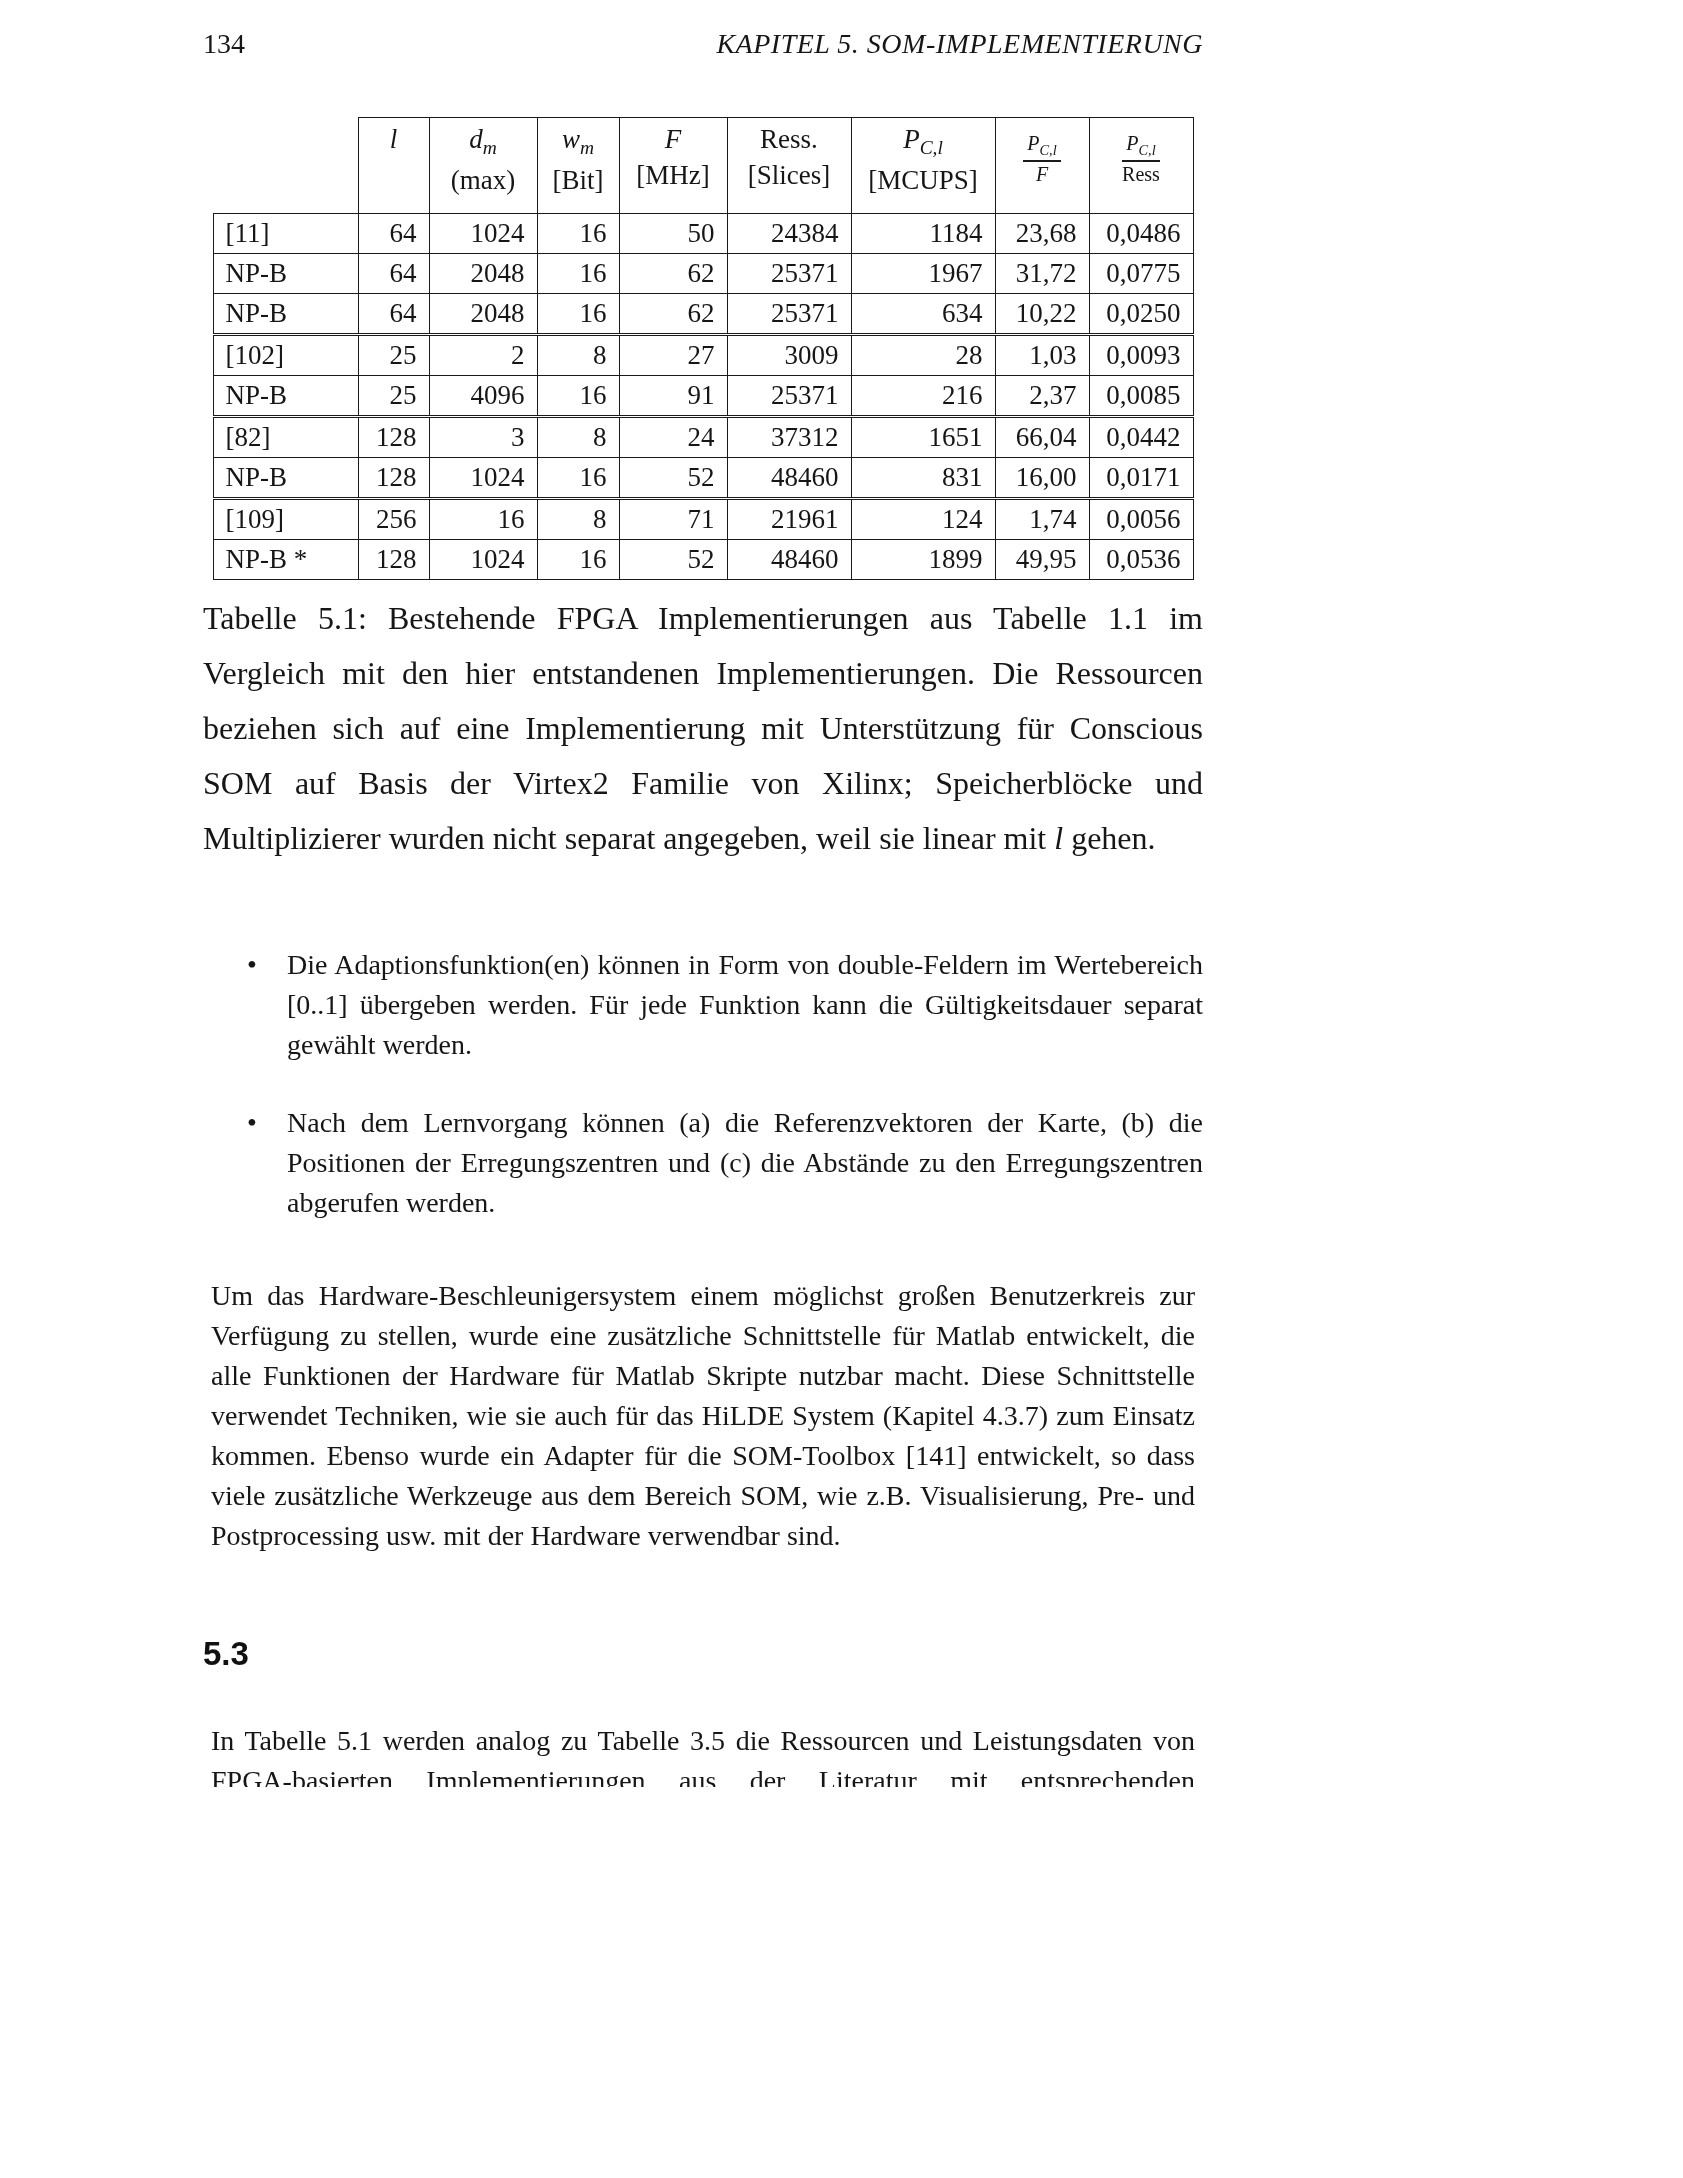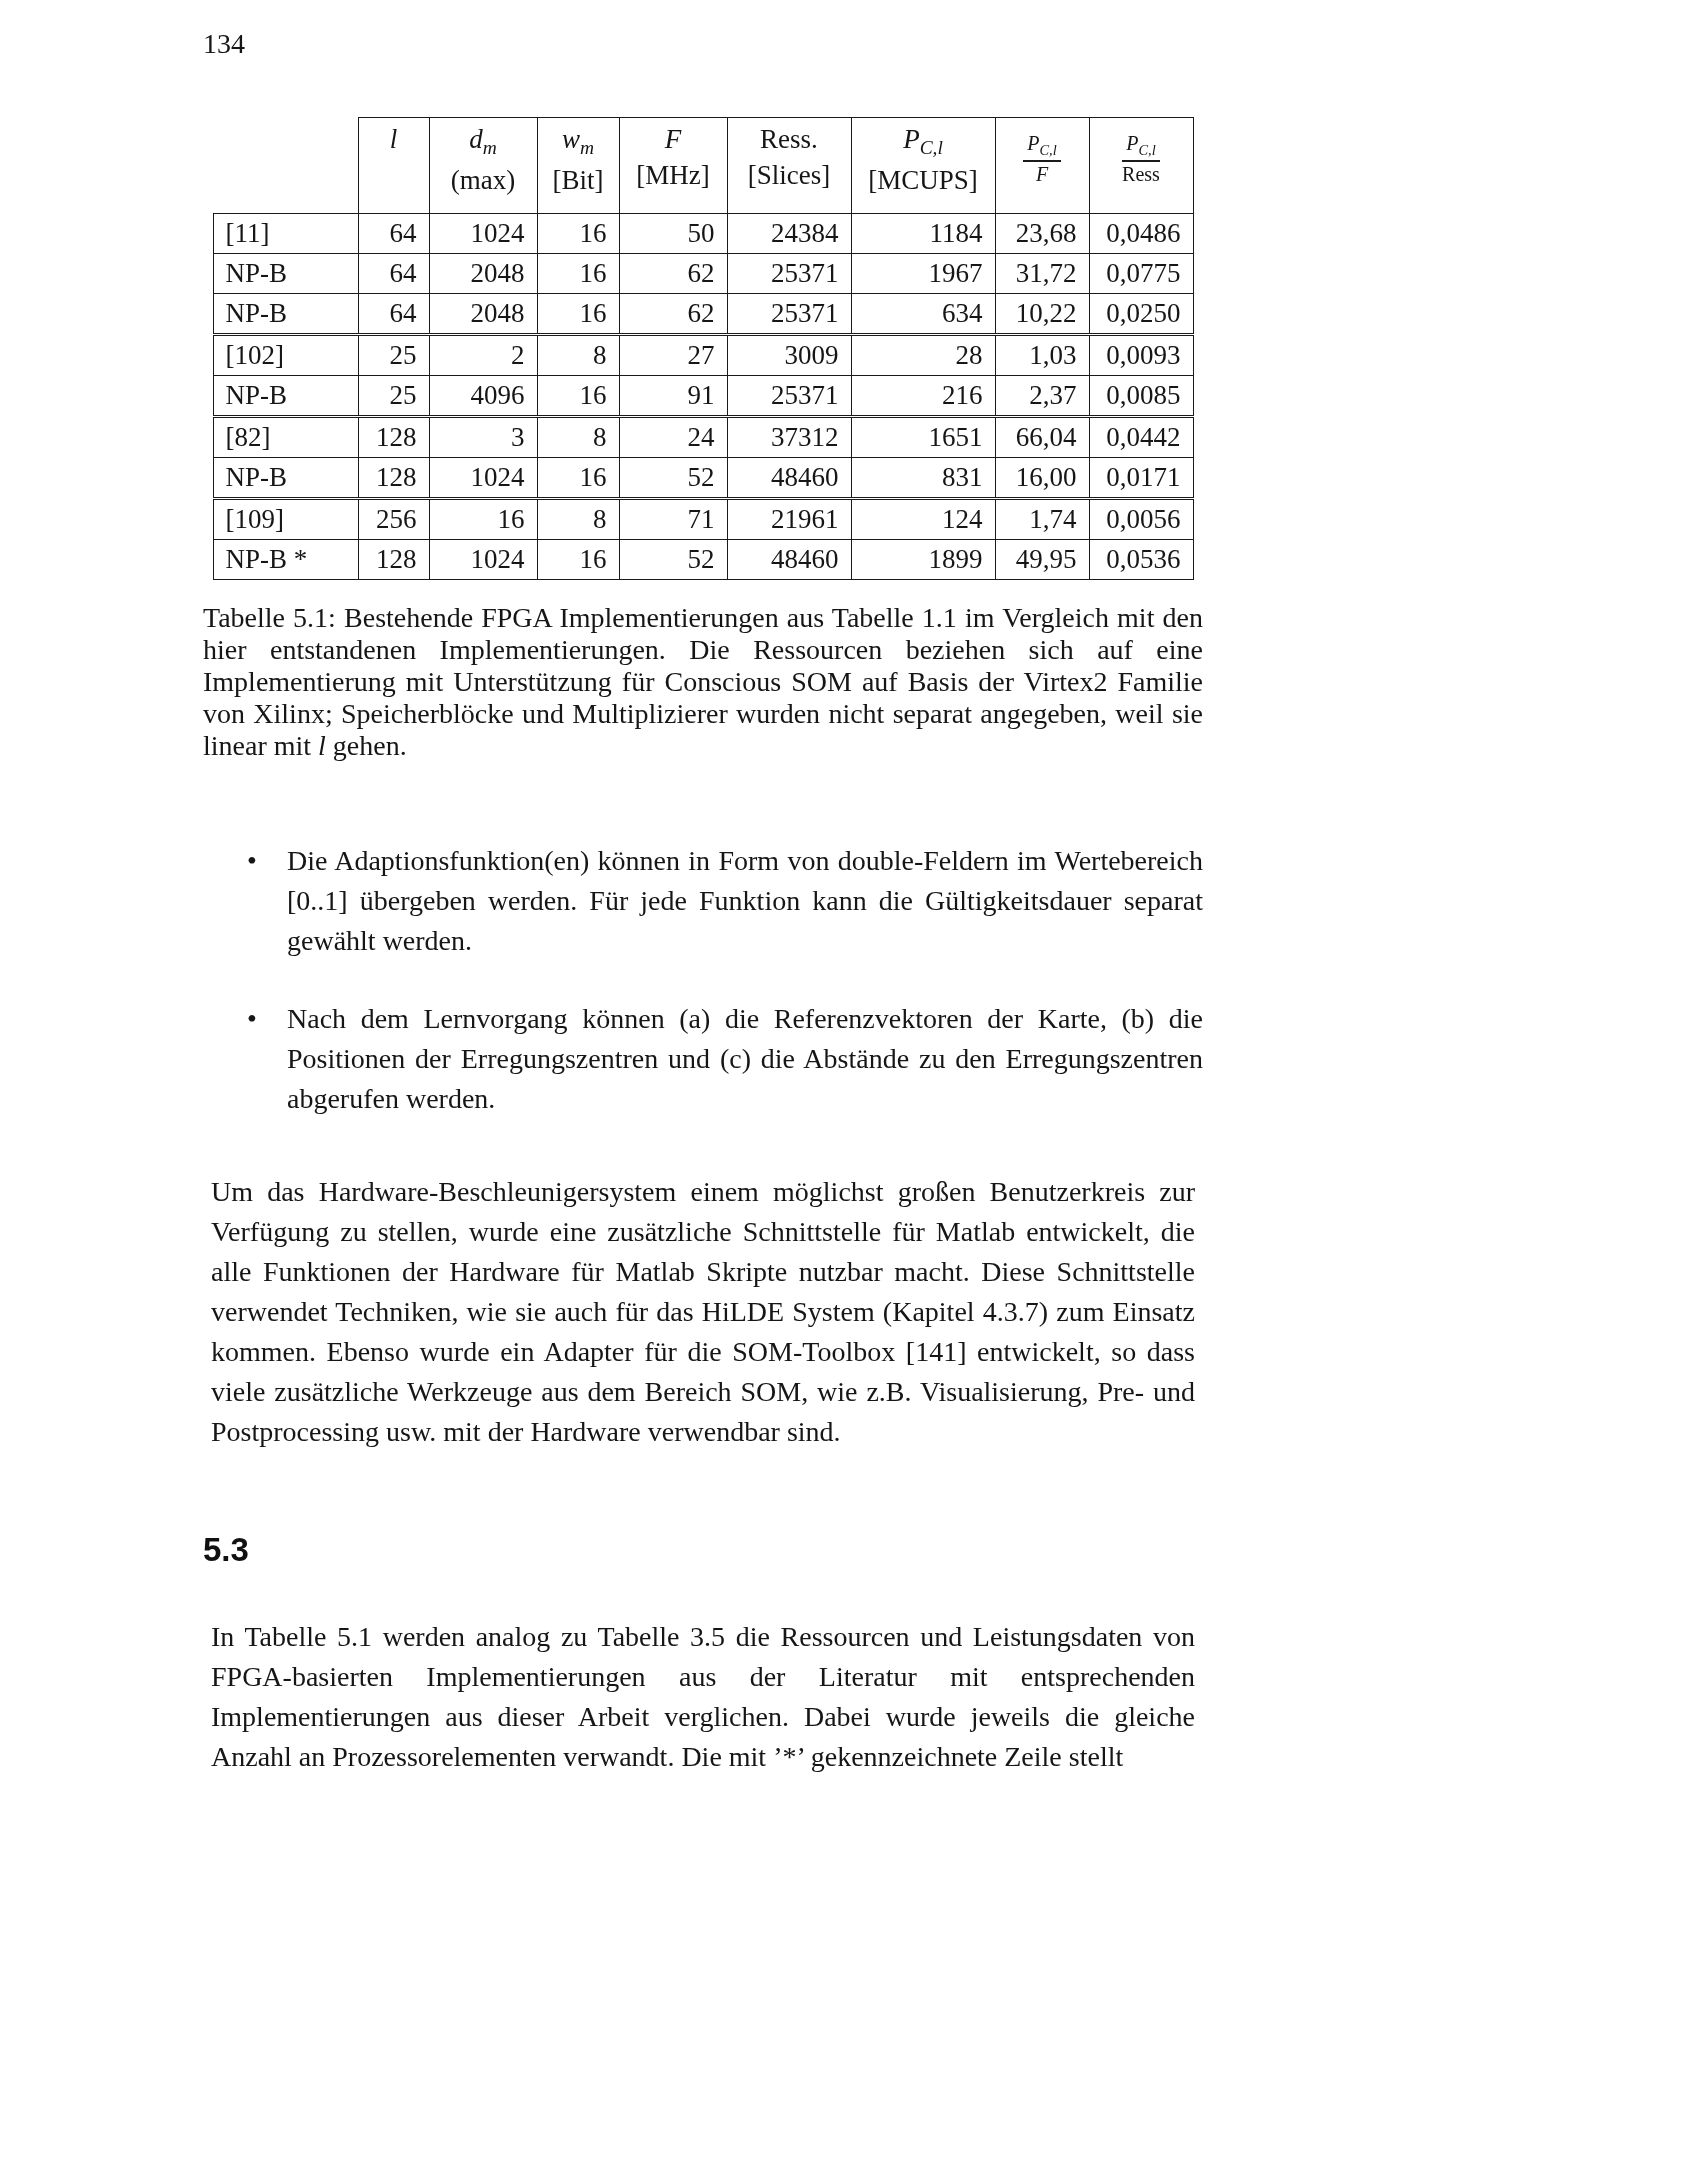--- a/index.html
+++ b/index.html
@@ -26,40 +26,41 @@
   .mi{font-style:italic;}
   sub.mi{font-style:italic;font-size:0.72em;}
   .unit{font-style:normal;}
   .w-l{min-width:46px}.w-dm{min-width:83px}.w-wm{min-width:57px}.w-f{min-width:83px}
   .w-ress{min-width:99px}.w-pcl{min-width:119px}.w-fr1{min-width:69px}.w-fr2{min-width:79px}
   th.frh{vertical-align:top;padding-top:8px;}
   .frac{display:inline-flex;flex-direction:column;align-items:center;font-size:20px;line-height:1.15;}
   .fnum{border-bottom:2px solid #1a1a1a;padding:0 4px 1px;}
   .fden{padding-top:1px;}
   
-  .caption{margin:22px 0 0;text-align:justify;font-size:28px;line-height:32px;}
+  .caption{margin:11px 0 0;text-align:justify;font-size:32px;line-height:55px;}
   .para{margin:53px 8px 0;text-align:justify;font-size:28px;line-height:40px;}
   .bullets{margin-top:79px;}
   .bullet-item{display:flex;margin:0 0 38px;padding-left:44px;}
   .bullet-marker{width:40px;flex:none;font-size:28px;line-height:40px;}
   .bullet-text{text-align:justify;font-size:28px;line-height:40px;}
   h2.section{
     display:flex;align-items:baseline;margin:79px 0 48px;
     font-family:"Liberation Sans","DejaVu Sans",sans-serif;
     font-weight:bold;font-size:33px;color:#111;
   }
   h2.section .sec-num{margin-right:53px;}
 </style>
 </head>
 <body>
 
 <div class="page">
 
   <div class="running">
     <span class="pagenum">134</span>
+    <span class="chapter">KAPITEL 5. SOM-IMPLEMENTIERUNG</span>
   </div>
 
   <div class="table-block">
     <table>
       <thead>
         <tr>
           <th class="corner"></th>
           <th class="w-l">
             <span class="hstack">
                 <span class="mi">l</span>

